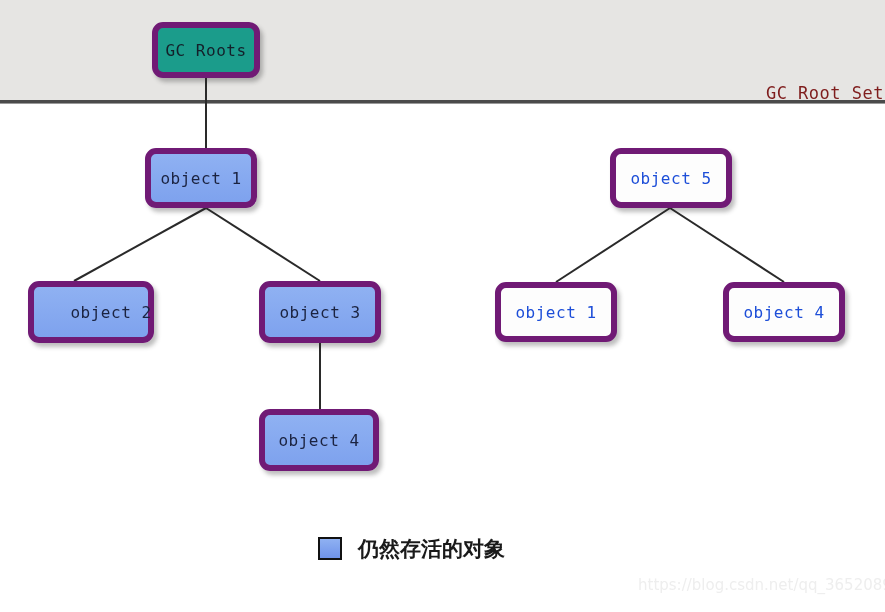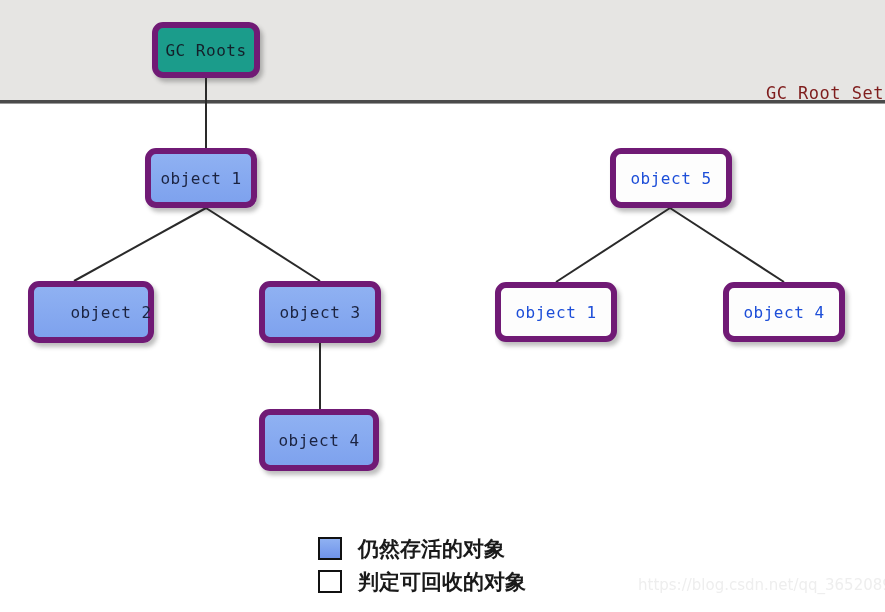--- a/index.html
+++ b/index.html
@@ -161,21 +161,17 @@
       <div class="node dead" style="left: 723px; top: 282px; width: 122px; height: 60px;">
         <span>object 4</span>
       </div>
     </div>
 
   <div id="legend">
       <div class="legend-row">
         <span class="swatch alive"></span>
         <span class="legend-text">仍然存活的对象</span>
       </div>
-      <div class="legend-row">
-        <span class="swatch dead"></span>
-        <span class="legend-text">判定可回收的对象</span>
-      </div>
     </div>
 
   <div id="watermark">https://blog.csdn.net/qq_36520891</div>
 
 </div>
 
 </body></html>

